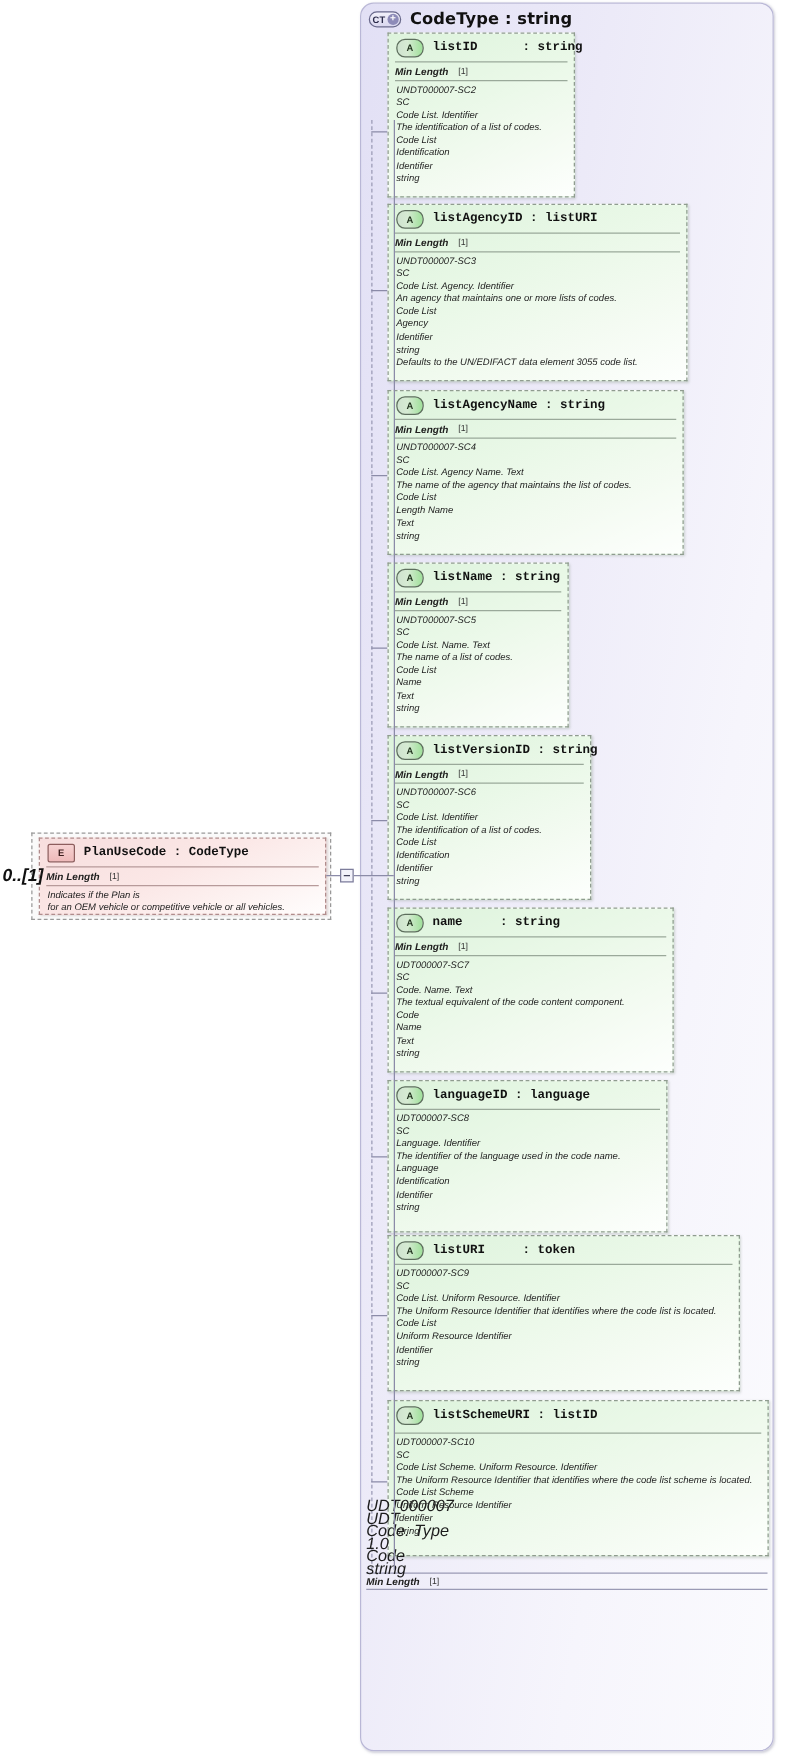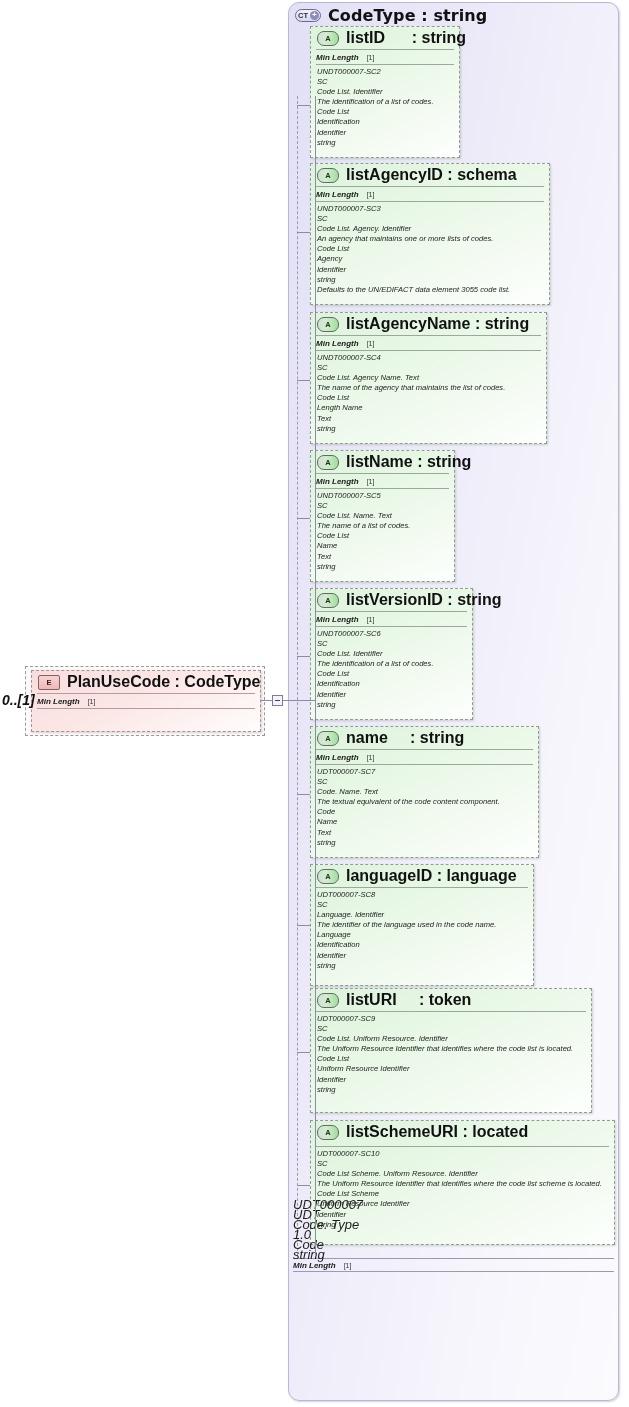--- a/index.html
+++ b/index.html
@@ -29,21 +29,21 @@
     display:flex;align-items:center;justify-content:flex-start;
     padding-left:2px;box-sizing:border-box;position:relative;
     font-size:7.5px;font-weight:bold;color:#2b2b4a;letter-spacing:.2px;
   }
   .ct-plus{
     position:absolute;right:1px;top:1px;width:9px;height:9px;border-radius:50%;
     background:#8d8bb8;color:#fff;font-size:8px;line-height:8px;font-weight:bold;
     text-align:center;
   }
   .ct-title{
-    margin-left:7px;font-size:16px;font-weight:bold;color:#111;
+    margin-left:7px;font-size:13px;font-weight:bold;color:#111;
     font-family:"DejaVu Sans",sans-serif;letter-spacing:.1px;
   }
 
   
   .rail{
     position:absolute;left:297px;top:96px;width:1px;height:1160px;
     border-left:1px dashed #9a9ab5;
   }
   .rail-stub{
     position:absolute;left:297px;width:13px;height:1px;
@@ -62,22 +62,22 @@
   .attr-head{
     height:22px;display:flex;align-items:center;padding-left:6px;box-sizing:border-box;
   }
   .a-badge{
     width:20px;height:13px;border:1px solid #5d6e5d;border-radius:7px;
     background:linear-gradient(90deg,#cfe3cf 0%,#d6ebd3 40%,#9fe09a 100%);
     font-size:7.5px;font-weight:bold;color:#22331f;
     display:flex;align-items:center;justify-content:center;flex:0 0 auto;
   }
   .a-name{
-    margin-left:7px;font-size:16px;font-weight:bold;color:#111;
-    font-family:Liberation Sans, sans-serif;white-space:pre;
+    margin-left:7px;font-size:10px;font-weight:bold;color:#111;
+    font-family:Liberation Mono, monospace;white-space:pre;
   }
   .facet{
     height:14px;margin:0 5px;border-top:1px solid #9aa99a;border-bottom:1px solid #9aa99a;
     display:flex;align-items:center;font-size:8px;font-style:italic;color:#20201f;
   }
   .facet .fname{font-weight:bold;font-style:italic;}
   .facet .fval{margin-left:8px;font-size:7px;font-style:normal;color:#333;}
   .doc{
     padding:2px 6px 3px 6px;font-size:7.6px;font-style:italic;color:#1d1d1d;
     line-height:10.1px;
@@ -168,21 +168,21 @@
       <div>Identification</div>
       <div>Identifier</div>
       <div>string</div>
     </div>
   </div>
 
   <div class="rail-stub" style="top:232px;"></div>
   <div class="attr" style="left:310px;top:163px;width:240px;height:142px;">
     <div class="attr-head">
       <div class="a-badge">A</div>
-      <div class="a-name">listAgencyID : schema</div>
+      <div class="a-name">listAgencyID : listURI</div>
     </div>
     <div class="facet">
       <span class="fname">Min Length</span>
       <span class="fval">[1]</span>
     </div>
     <div class="doc">
       <div>UNDT000007-SC3</div>
       <div>SC</div>
       <div>Code List. Agency. Identifier</div>
       <div>An agency that maintains one or more lists of codes.</div>
@@ -315,21 +315,21 @@
       <div>Uniform Resource Identifier</div>
       <div>Identifier</div>
       <div>string</div>
     </div>
   </div>
 
   <div class="rail-stub" style="top:1185px;"></div>
   <div class="attr" style="left:310px;top:1120px;width:305px;height:125px;">
     <div class="attr-head">
       <div class="a-badge">A</div>
-      <div class="a-name">listSchemeURI : located</div>
+      <div class="a-name">listSchemeURI : listID</div>
     </div>
     <div class="doc" style="border-top:1px solid #9aa99a;margin:3px 5px;padding:2px 1px 3px 1px;">
       <div>UDT000007-SC10</div>
       <div>SC</div>
       <div>Code List Scheme. Uniform Resource. Identifier</div>
       <div>The Uniform Resource Identifier that identifies where the code list scheme is located.</div>
       <div>Code List Scheme</div>
       <div>Uniform Resource Identifier</div>
       <div>Identifier</div>
       <div>string</div>
@@ -352,20 +352,24 @@
   <div class="elem-outer"></div>
   <div class="elem">
     <div class="attr-head">
       <div class="e-badge">E</div>
       <div class="a-name">PlanUseCode : CodeType</div>
     </div>
     <div class="e-facet">
       <span style="font-weight:bold;font-style:italic;">Min Length</span>
       <span style="margin-left:8px;font-size:7px;font-style:normal;color:#333;">[1]</span>
     </div>
+    <div class="doc">
+      <div>Indicates if the Plan is</div>
+      <div>for an OEM vehicle or competitive vehicle or all vehicles.</div>
+    </div>
   </div>
   <div class="card">0..[1]</div>
 
   <div class="conn-h" style="left:261px;top:700px;width:11px;"></div>
   <div class="expander" style="left:272px;top:695px;"></div>
   <div class="conn-h" style="left:283px;top:700px;width:32px;"></div>
   <div class="conn-v" style="left:315px;top:96px;height:1160px;"></div>
 
 </div>
 

